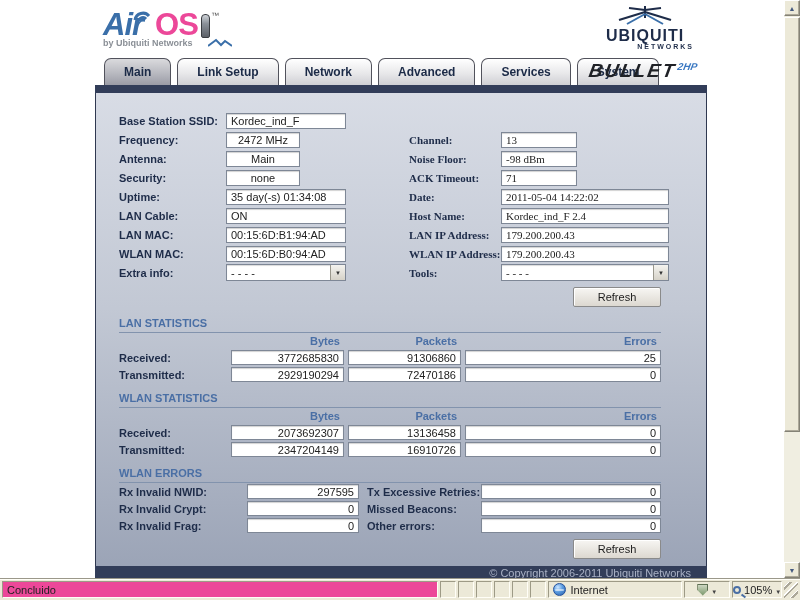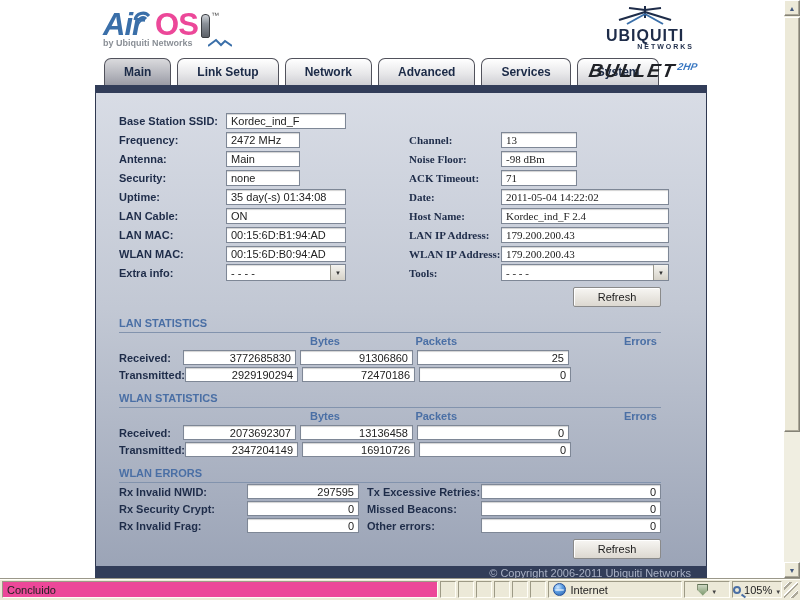--- a/index.html
+++ b/index.html
@@ -41,40 +41,40 @@
 
   
   .frow { display:flex; align-items:center; height:19px; }
   .fl { width:290px; display:flex; align-items:center; }
   .fr { display:flex; align-items:center;font-family:Liberation Serif, serif; }
   .lbl { font-weight:bold; color:#1e2c49; font-size:11px; }
   .fl .lbl { width:107px; }
   .fr .lbl { width:92px; }
   input.fld { height:16px; border:1px solid #7e8796; background:#fff; font-family:inherit; font-size:11px; color:#222;
               padding:0 4px; box-shadow:inset 0 1px 1px rgba(0,0,0,.18); }
-  .w-lw { width:120px; } .w-ln { width:74px; } .w-rw { width:168px; } .w-rn { width:76px; }
+  .w-lw { width:120px; } .w-ln { width:74px;text-align:center; } .w-rw { width:168px; } .w-rn { width:76px; }
   .num { text-align:right; }
   .select { height:17px; background:#fff; border:1px solid #7e8796; display:flex; align-items:center; justify-content:space-between;
             padding-left:4px; color:#222; cursor:pointer; box-shadow:inset 0 1px 1px rgba(0,0,0,.15); }
   .select .sel-btn { width:15px; height:15px; background:linear-gradient(180deg,#f4f3ef,#d6d2c8); border-left:1px solid #9a978c;
             display:flex; align-items:center; justify-content:center; }
   .sel-btn::after { content:"▼"; font-size:6px; color:#333; }
   .refreshrow { width:542px; display:flex; justify-content:flex-end; margin-top:5px; height:21px; }
   button.refresh { width:88px; height:20px; font-family:inherit; font-size:11px; color:#1c1c1c;
             background:linear-gradient(180deg,#f7f6f3,#dcd8d0); border:1px solid #8a8a8a; border-radius:2px;
             box-shadow:inset 1px 1px 0 #fff; cursor:pointer; }
 
   
   .sect-title { width:542px; font-weight:bold; font-size:11px; color:#4a6fa5; border-bottom:1px solid #8293ad;
                 padding-bottom:2px; margin-top:9px; height:16px; }
   .colheads { width:542px; display:flex; margin-top:2px; height:14px; }
   .colheads .sp { width:112px; }
   .ch { font-weight:bold; color:#4a6fa5; text-align:right; padding-right:4px; }
   .c1 { width:113px; margin-right:4px; } .c2 { width:113px; margin-right:4px; } .c3 { flex:1; }
-  .srow { width:450px; display:flex; align-items:center; height:17px; }
+  .srow { width:542px; display:flex; align-items:center; height:17px; }
   .srow .lbl { width:112px; }
   .srow input { height:15px; }
   .b1 { width:113px; margin-right:4px; } .b2 { width:113px; margin-right:4px; } .b3 { flex:1; }
   .erow { width:542px; display:flex; align-items:center; height:17px; }
   .erow .l1 { width:128px; } .erow .l2 { width:114px; margin-left:8px; }
   .erow input { height:15px; }
   .e1 { width:112px; } .e2 { flex:1; }
 
   
   .scrollbar { position:absolute; right:0; top:0; width:16px; height:578px; background:#f0eee1; }
@@ -301,21 +301,21 @@
     </div>
 
     <div class="sect-title">WLAN ERRORS</div>
     <div class="erow">
       <span class="lbl l1">Rx Invalid NWID:</span>
       <input class="fld num e1" readonly="" value="297595" style="">
       <span class="lbl l2">Tx Excessive Retries:</span>
       <input class="fld num e2" readonly="" value="0" style="">
     </div>
     <div class="erow">
-      <span class="lbl l1">Rx Security Crypt:</span>
+      <span class="lbl l1">Rx Invalid Crypt:</span>
       <input class="fld num e1" readonly="" value="0" style="">
       <span class="lbl l2">Missed Beacons:</span>
       <input class="fld num e2" readonly="" value="0" style="">
     </div>
     <div class="erow">
       <span class="lbl l1">Rx Invalid Frag:</span>
       <input class="fld num e1" readonly="" value="0" style="">
       <span class="lbl l2">Other errors:</span>
       <input class="fld num e2" readonly="" value="0" style="">
     </div>

